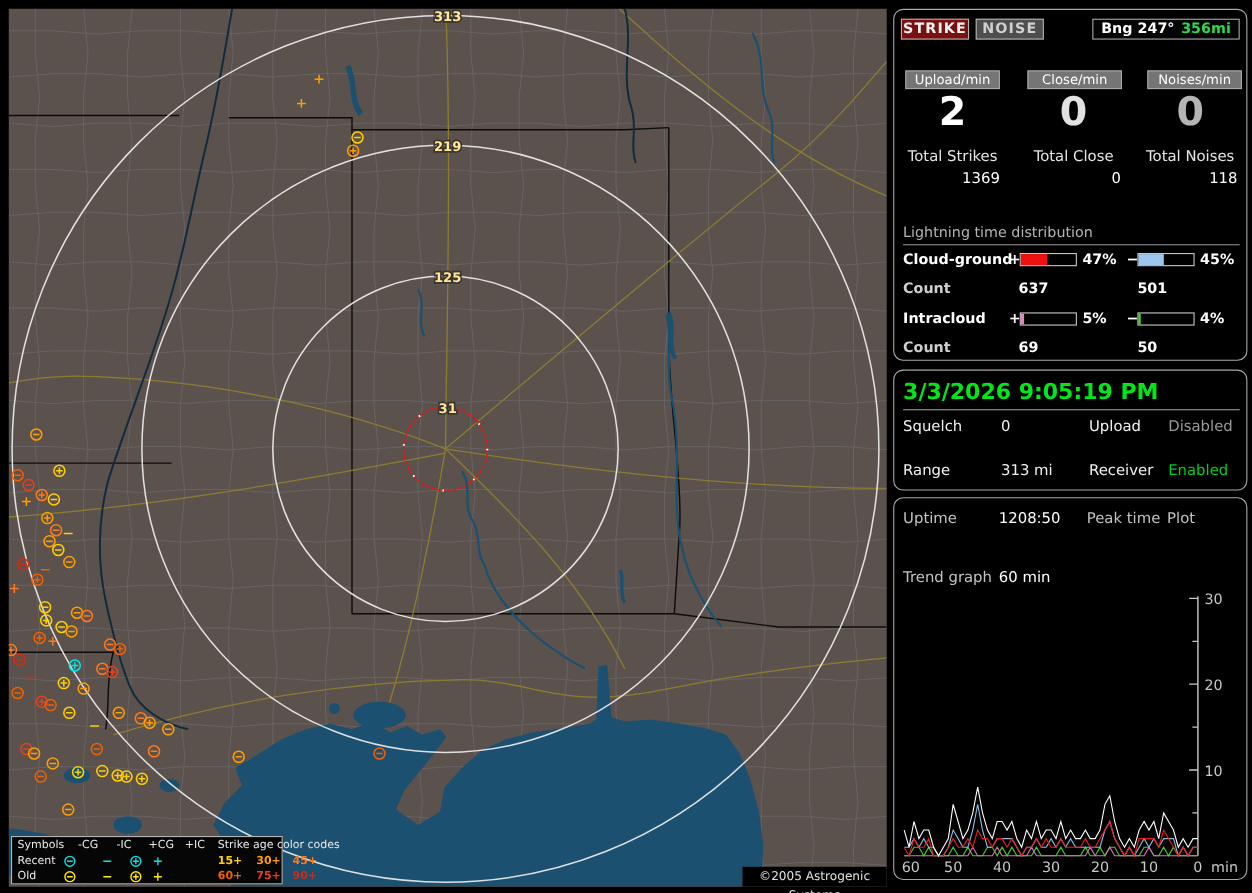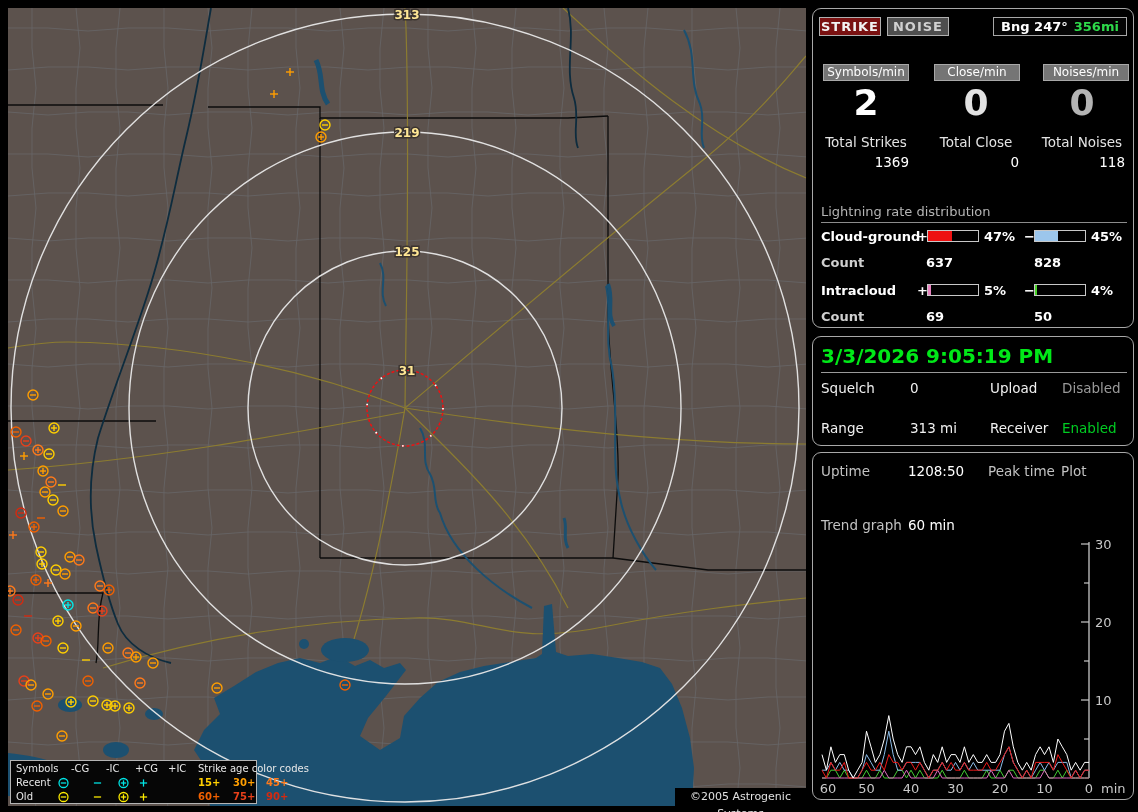--- a/index.html
+++ b/index.html
@@ -518,57 +518,57 @@
 
     <div id="map-copyright" class="abs">©2005 Astrogenic Systems</div>
   </div>
 
   <div id="box-counters" class="abs panel-box">
     <div id="strike-btn" class="abs btn">STRIKE</div>
     <div id="noise-btn" class="abs btn">NOISE</div>
     <div id="bearing-badge" class="abs"><span>Bng 247°</span><span class="dist">356mi</span></div>
 
     <div class="abs cnt-col" style="left:2px;">
-      <div class="abs rate-badge" style="left:8px;">Symbols/min</div>
+      <div class="abs rate-badge" style="left:8px;">Upload/min</div>
       <div class="big-num" style="color: rgb(255, 255, 255);">2</div>
       <div class="tot-lab">Total Strikes</div>
       <div class="tot-val">1369</div>
     </div>
     <div class="abs cnt-col" style="left:112px;">
       <div class="abs rate-badge" style="left:9px;">Close/min</div>
       <div class="big-num" style="color: rgb(226, 226, 226);">0</div>
       <div class="tot-lab">Total Close</div>
       <div class="tot-val">0</div>
     </div>
     <div class="abs cnt-col" style="left:218px;">
       <div class="abs rate-badge" style="left:12px;">Noises/min</div>
       <div class="big-num" style="color: rgb(180, 180, 180);">0</div>
       <div class="tot-lab">Total Noises</div>
       <div class="tot-val">118</div>
     </div>
 
-    <div id="dist-title" class="abs">Lightning rate distribution</div>
+    <div id="dist-title" class="abs">Lightning time distribution</div>
 
     <div class="abs dist-row" style="top:220px;">
       <span class="dist-label">Cloud-ground</span>
       <span class="dist-sign" style="left:104px;">+</span>
       <span class="dist-bar" style="left:114px;">
           <span class="dist-fill" style="display: block; width: 47%; background: rgb(238, 17, 17);"></span>
         </span>
       <span class="dist-pct" style="left:171px;">47%</span>
       <span class="dist-sign" style="left:211px;">−</span>
       <span class="dist-bar" style="left:221px;">
           <span class="dist-fill" style="display: block; width: 45%; background: rgb(156, 198, 236);"></span>
         </span>
       <span class="dist-pct" style="left:278px;">45%</span>
     </div>
     <div class="abs count-row" style="top:246px;">
       <span class="count-lab">Count</span>
       <span class="count-v1">637</span>
-      <span class="count-v2">828</span>
+      <span class="count-v2">501</span>
     </div>
 
     <div class="abs dist-row" style="top:274px;">
       <span class="dist-label">Intracloud</span>
       <span class="dist-sign" style="left:104px;">+</span>
       <span class="dist-bar" style="left:114px;">
           <span class="dist-fill" style="display: block; width: 5%; background: rgb(232, 131, 192);"></span>
         </span>
       <span class="dist-pct" style="left:171px;">5%</span>
       <span class="dist-sign" style="left:211px;">−</span>

